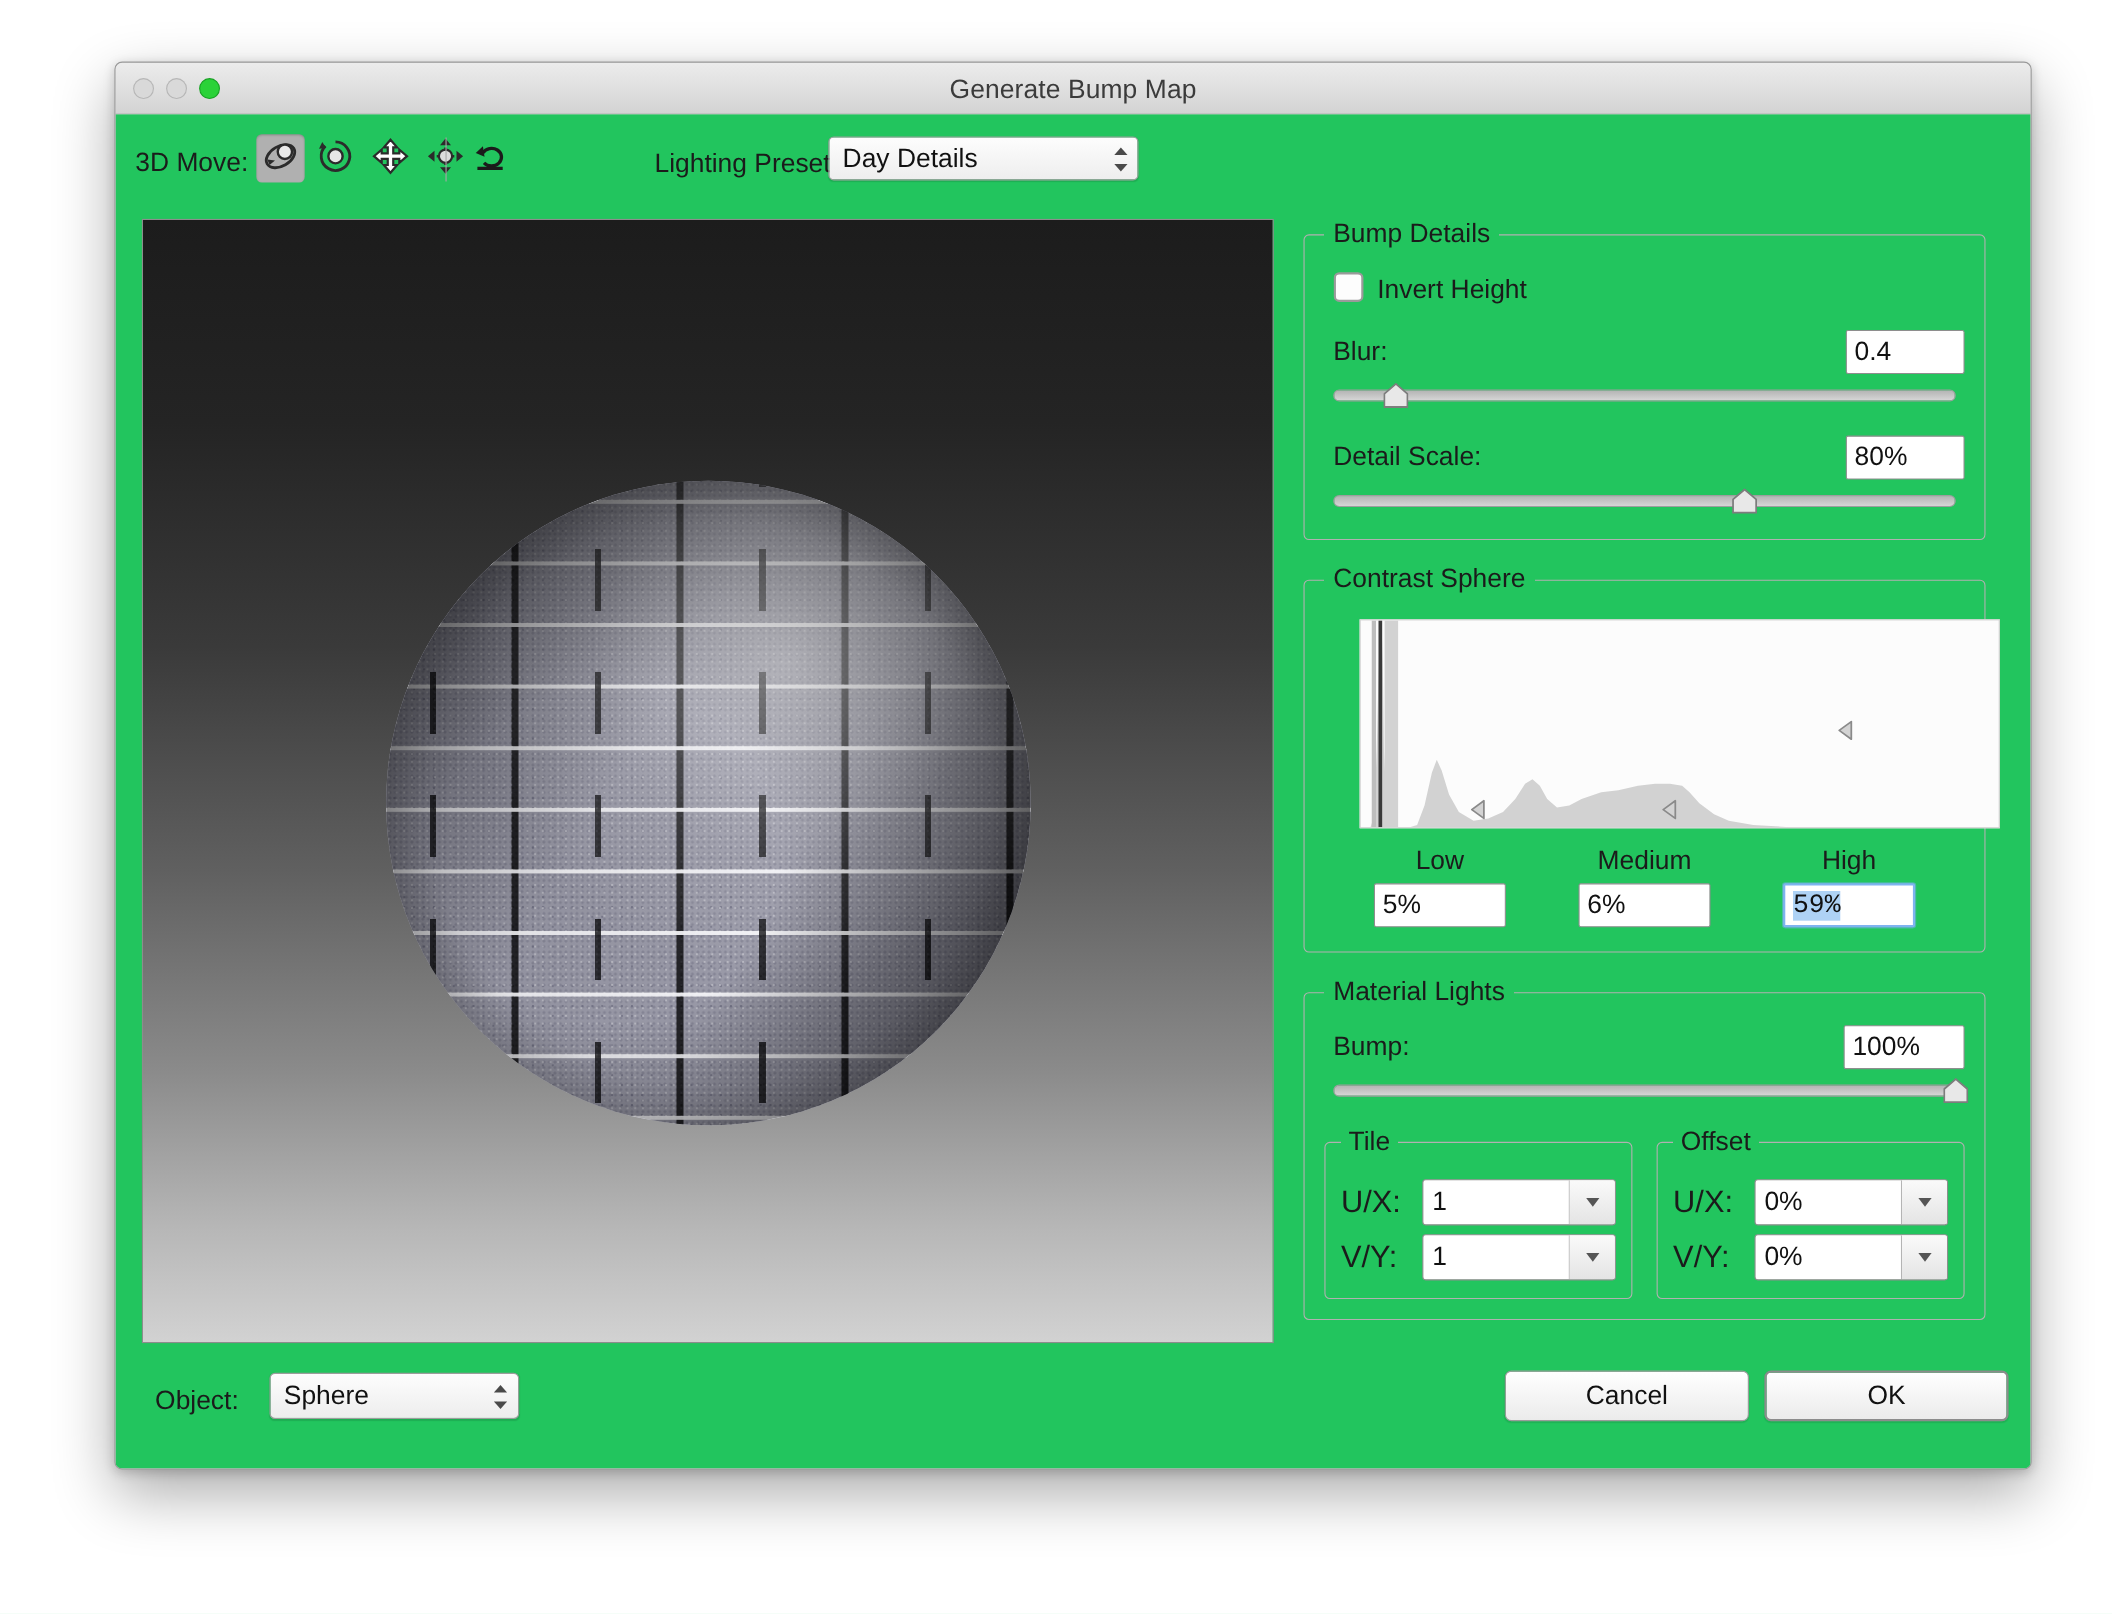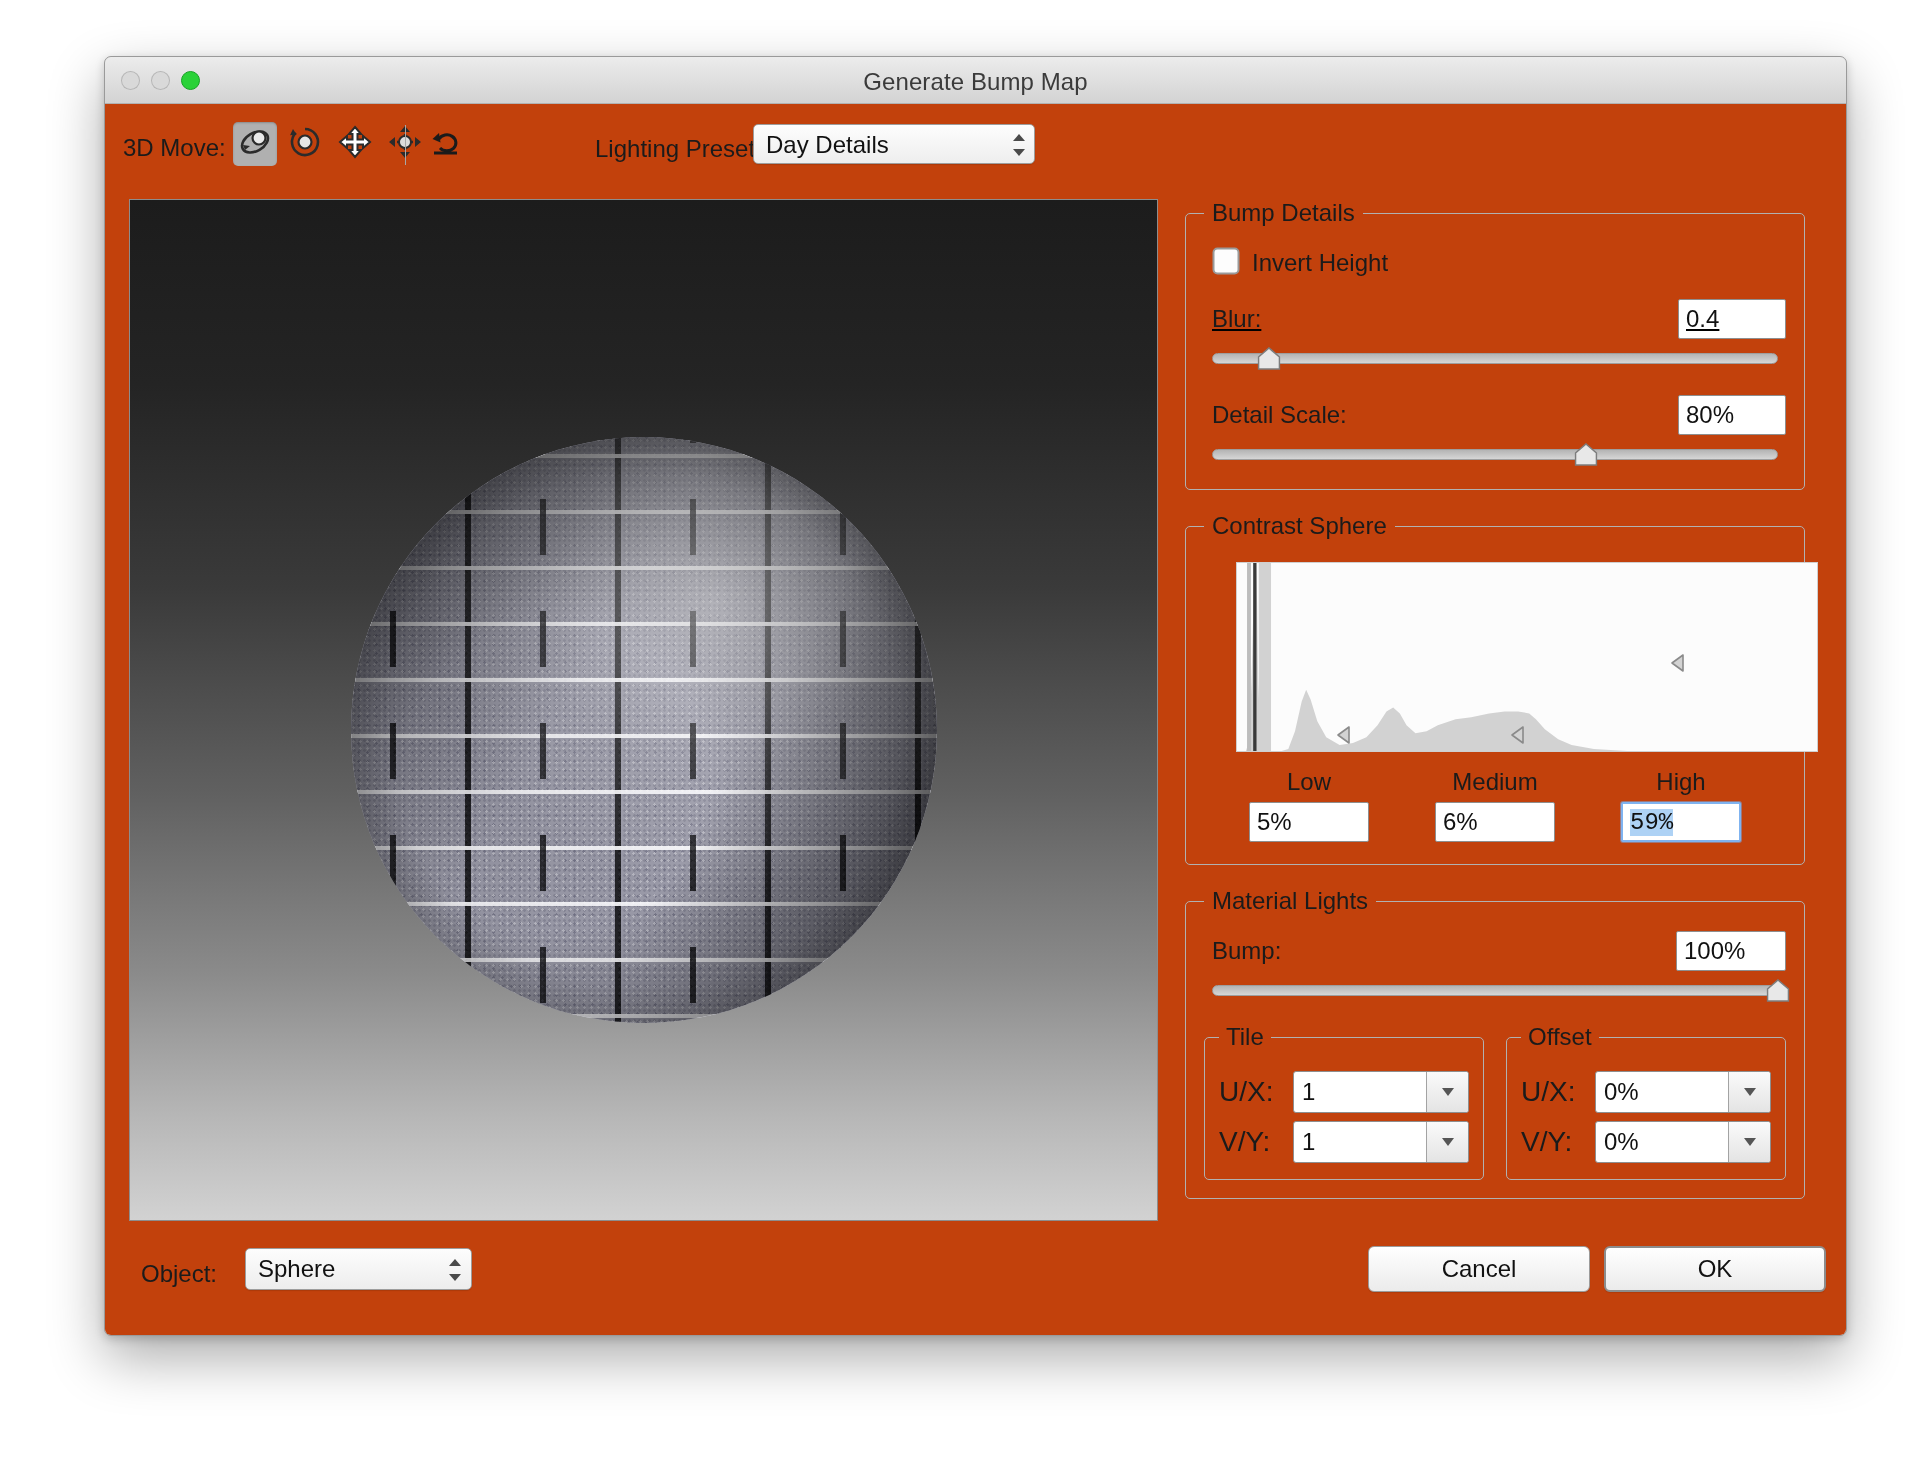--- a/index.html
+++ b/index.html
@@ -51,21 +51,21 @@
     width: 19px; height: 19px; border-radius: 50%;
     border: 1px solid rgba(0,0,0,0.16);
   }
   .tl.close   { background: #d9d9d9; }
   .tl.min     { background: #d9d9d9; }
   .tl.zoom    { background: #2ad238; border-color: #18a224; }
 
   .win-body {
     position: relative;
     height: calc(100% - 47px);
-    background: #c2410c;
+    background: #22c55e;
     padding: 0;
   }
 
   
   .toolbar {
     position: absolute;
     left: 0; top: 0; right: 0; height: 85px;
   }
   .tb-label {
     position: absolute; left: 18px; top: 30px;
@@ -434,21 +434,21 @@
 
           <div class="row" style="display:flex;align-items:center;gap:12px;margin:6px 0 20px 8px;">
             <span>
               <svg width="28" height="28" viewBox="0 0 28 28">
                 <rect x="1.5" y="1.5" width="25" height="25" rx="4" fill="#fdfdfd" stroke="#9a9a9a" stroke-width="2"></rect>
               </svg>
             </span>
             <span class="lbl">Invert Height</span>
           </div>
 
-          <div class="row" style="display:flex;align-items:center;justify-content:space-between;margin:0 0 8px 8px;text-decoration:underline;">
+          <div class="row" style="display:flex;align-items:center;justify-content:space-between;margin:0 0 8px 8px;">
             <span class="lbl">Blur:</span>
             <span class="textfield" style="width:108px;text-align:left;">0.4</span>
           </div>
           <div class="slider" style="margin:4px 8px 22px 8px;">
             <div class="track"></div>
             <div class="thumb" id="blur-thumb" style="left: 10%;">
               <svg width="23" height="24" viewBox="0 0 23 24">
                 <path d="M11.5 1 L22 10 V22 H1 V10 Z" fill="#e8e8e8" stroke="#7d7d7d" stroke-width="1.6"></path>
               </svg>
             </div>

